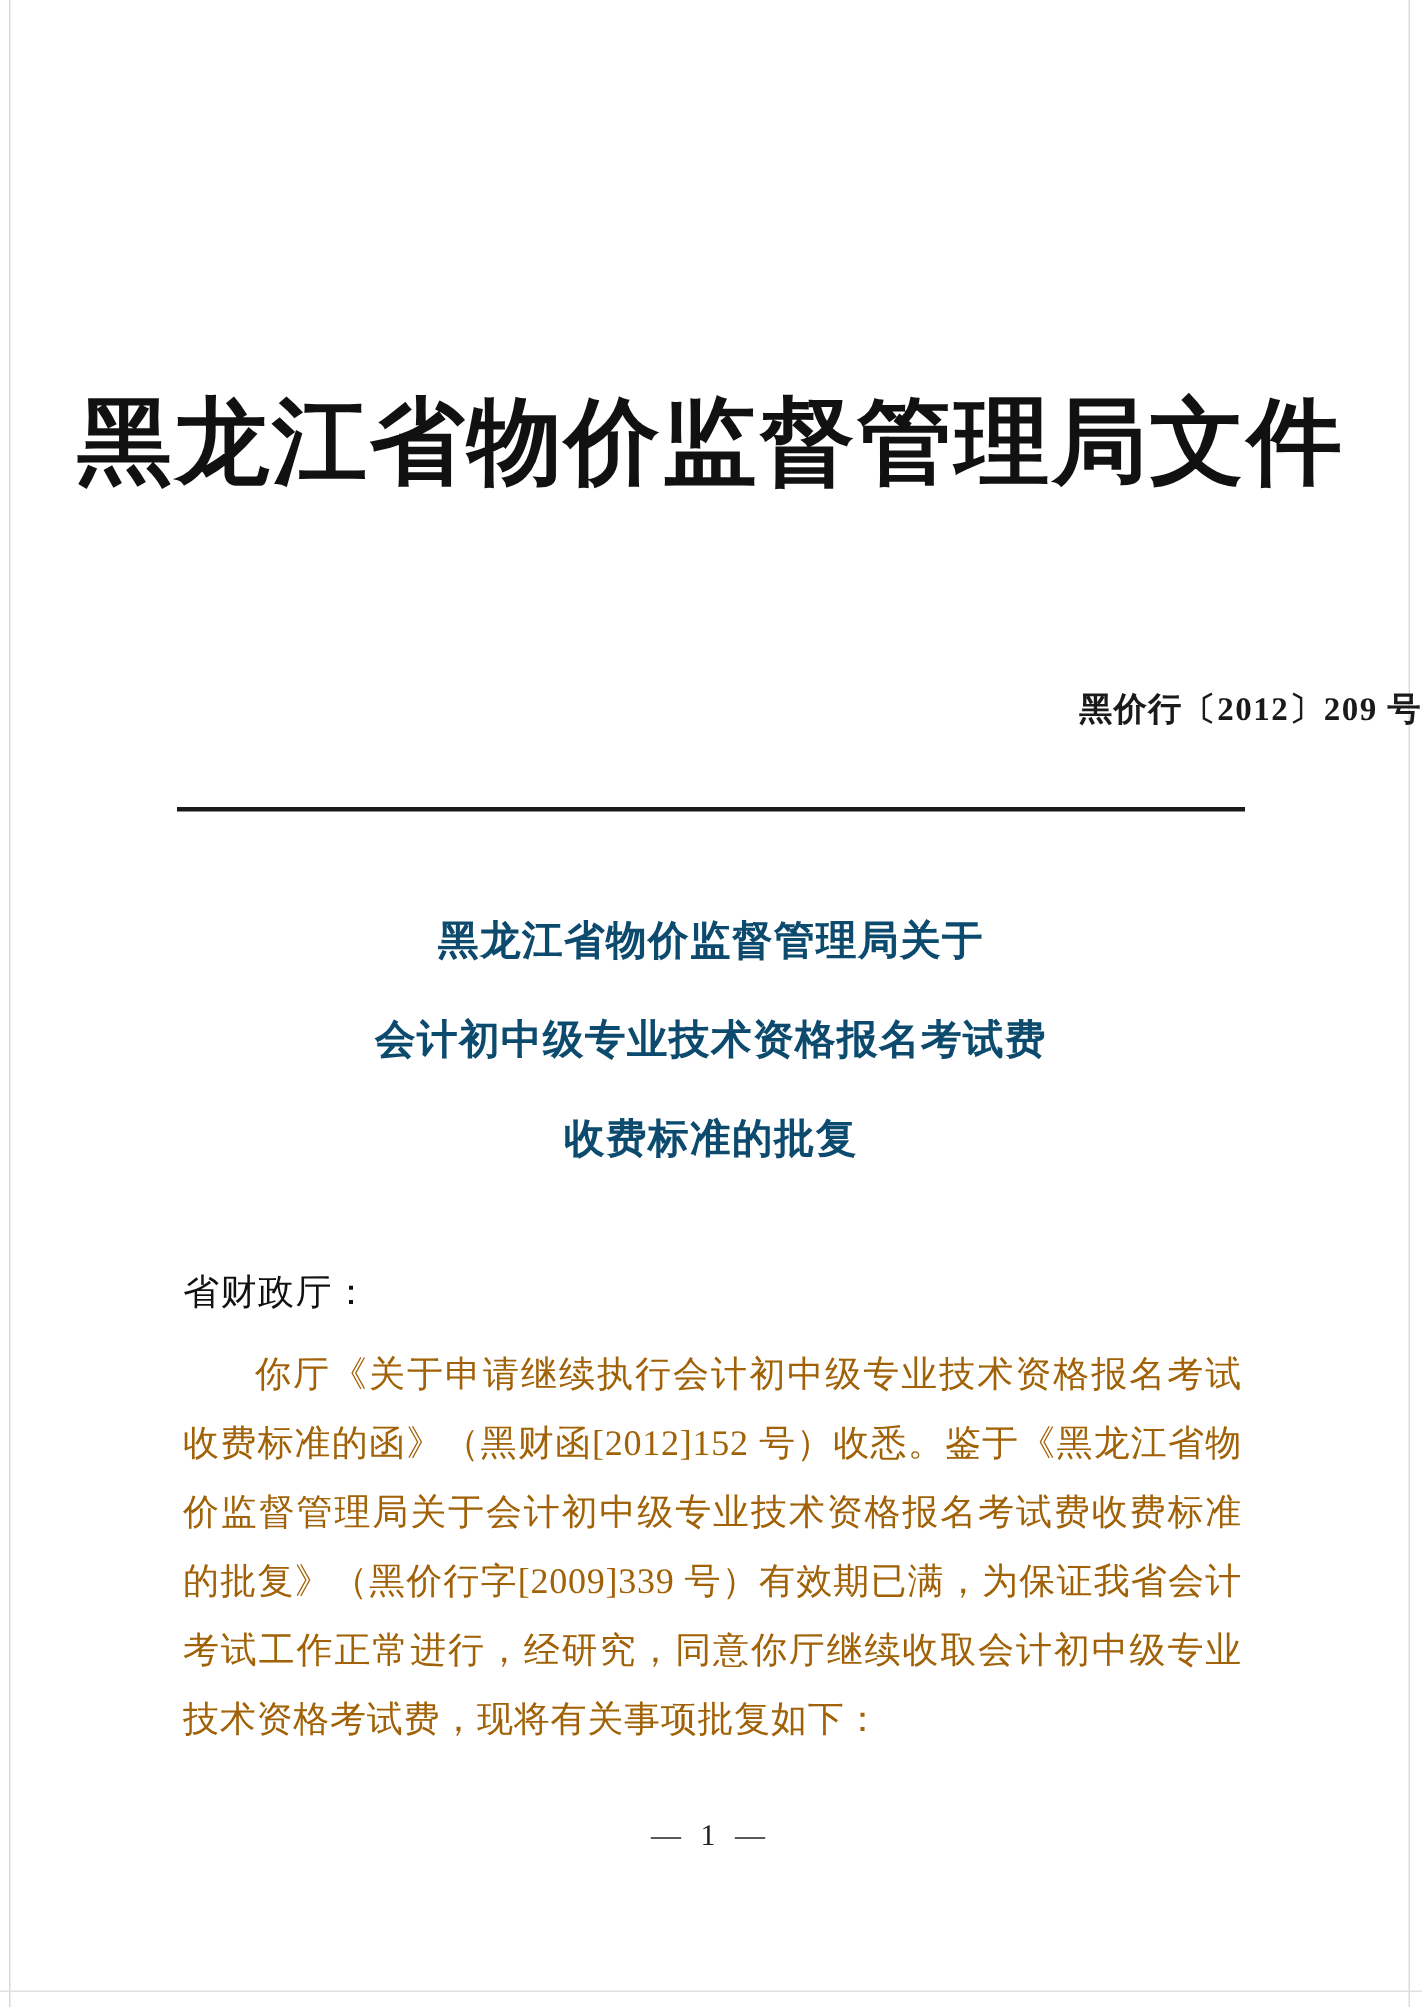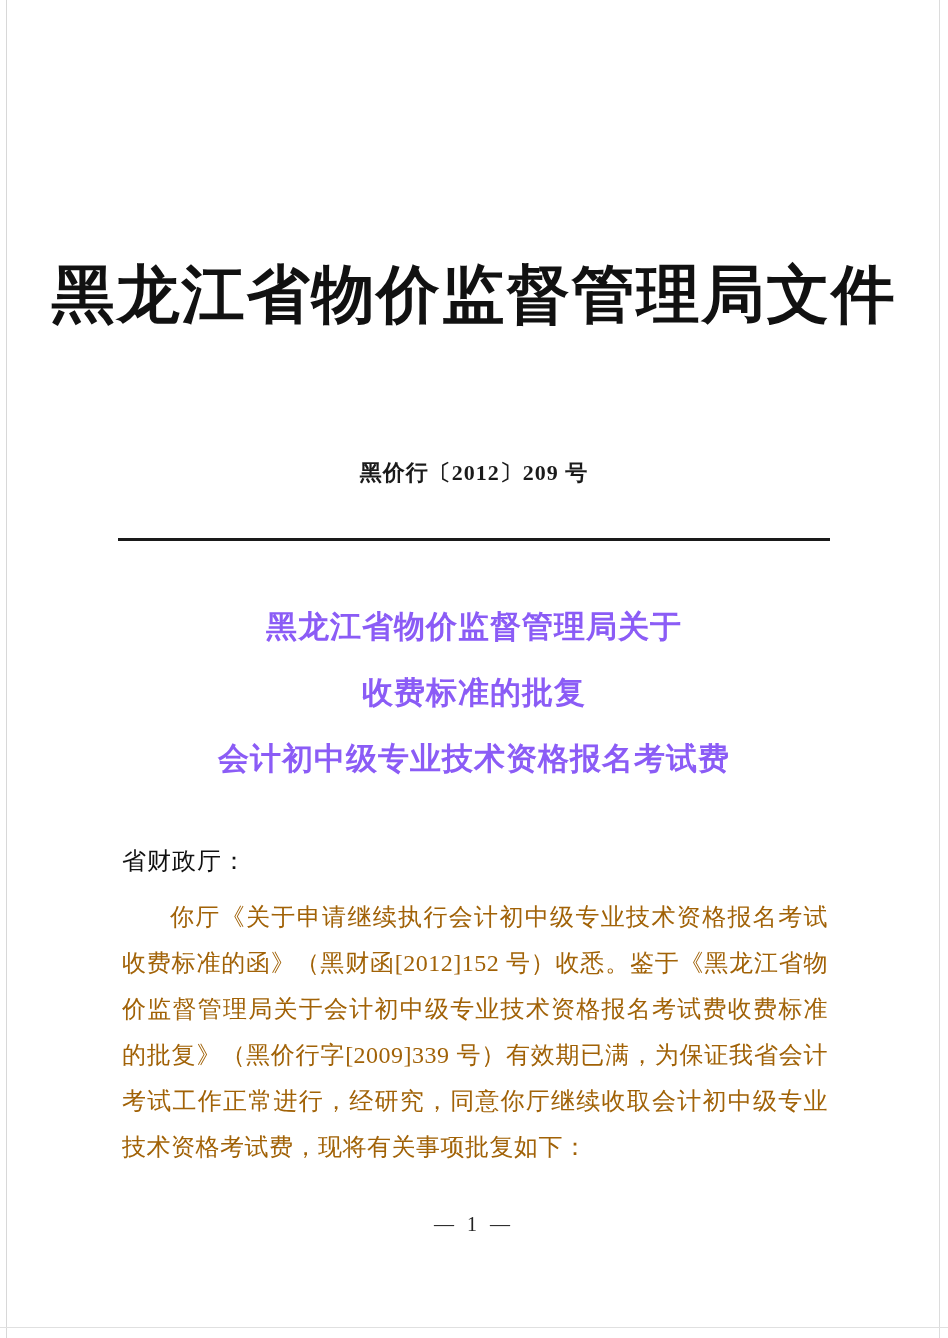--- a/index.html
+++ b/index.html
@@ -57,21 +57,21 @@
     letter-spacing: 2px;
     color: #111111;
     white-space: nowrap;
   }
 
   .doc-number {
     position: absolute;
     top: 458px;
     left: 0;
     width: 948px;
-    text-align: center;
+    text-align: right;
     font-size: 22px;
     font-weight: bold;
     letter-spacing: 1px;
     color: #1a1a1a;
   }
 
   .rule {
     position: absolute;
     top: 538px;
     left: 118px;
@@ -81,25 +81,25 @@
   }
 
   .subject {
     position: absolute;
     top: 594px;
     left: 0;
     width: 948px;
     text-align: center;
   }
   .subject-line {
-    font-size: 31px;
+    font-size: 27px;
     font-weight: bold;
     line-height: 66px;
     letter-spacing: 1px;
-    color: #8b5cf6;
+    color: #0c4a6e;
   }
 
   .recipient {
     position: absolute;
     top: 845px;
     left: 122px;
     font-size: 24px;
     letter-spacing: 1px;
     color: #111111;
     font-family: Liberation Serif, serif;
@@ -143,22 +143,22 @@
   <div class="scan-edge-bottom"></div>
 
   <div class="doc-title">黑龙江省物价监督管理局文件</div>
 
   <div class="doc-number">黑价行〔2012〕209 号</div>
 
   <div class="rule"></div>
 
   <div class="subject">
     <div class="subject-line">黑龙江省物价监督管理局关于</div>
+    <div class="subject-line">会计初中级专业技术资格报名考试费</div>
     <div class="subject-line">收费标准的批复</div>
-    <div class="subject-line">会计初中级专业技术资格报名考试费</div>
   </div>
 
   <div class="recipient">省财政厅：</div>
 
   <div class="body-text">
     <p>你厅《关于申请继续执行会计初中级专业技术资格报名考试收费标准的函》（黑财函[2012]152 号）收悉。鉴于《黑龙江省物价监督管理局关于会计初中级专业技术资格报名考试费收费标准的批复》（黑价行字[2009]339 号）有效期已满，为保证我省会计考试工作正常进行，经研究，同意你厅继续收取会计初中级专业技术资格考试费，现将有关事项批复如下：</p>
   </div>
 
   <div class="page-number">— 1 —</div>
 

